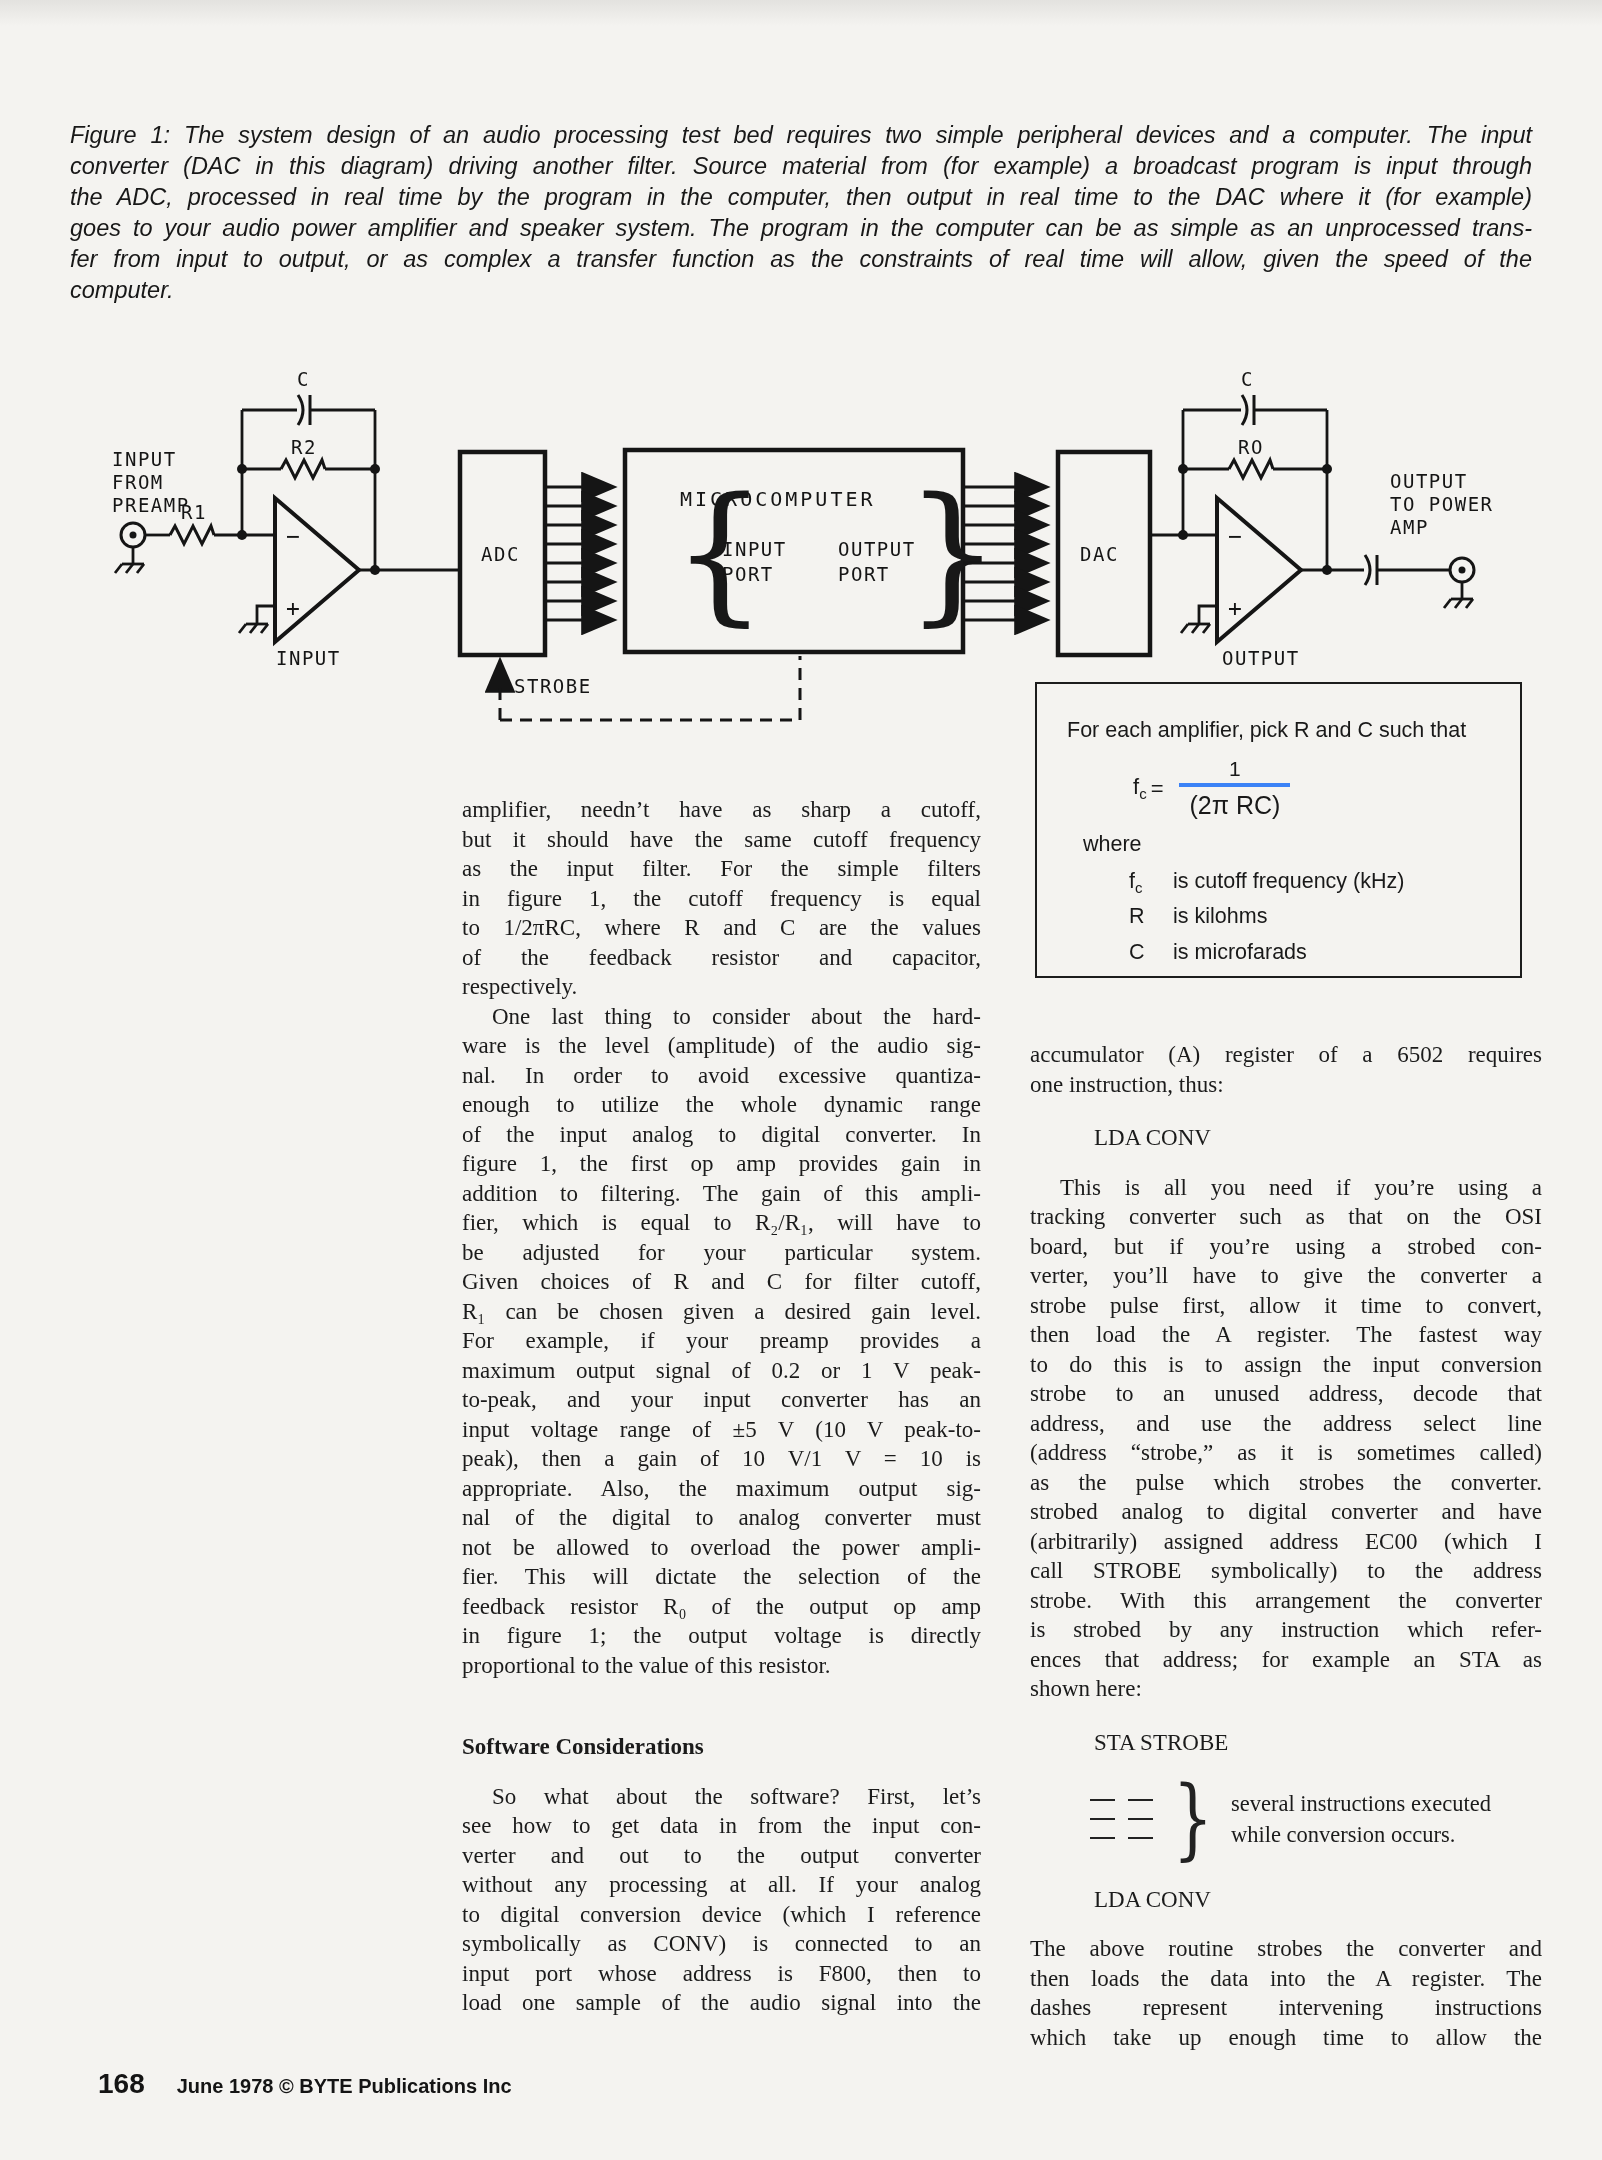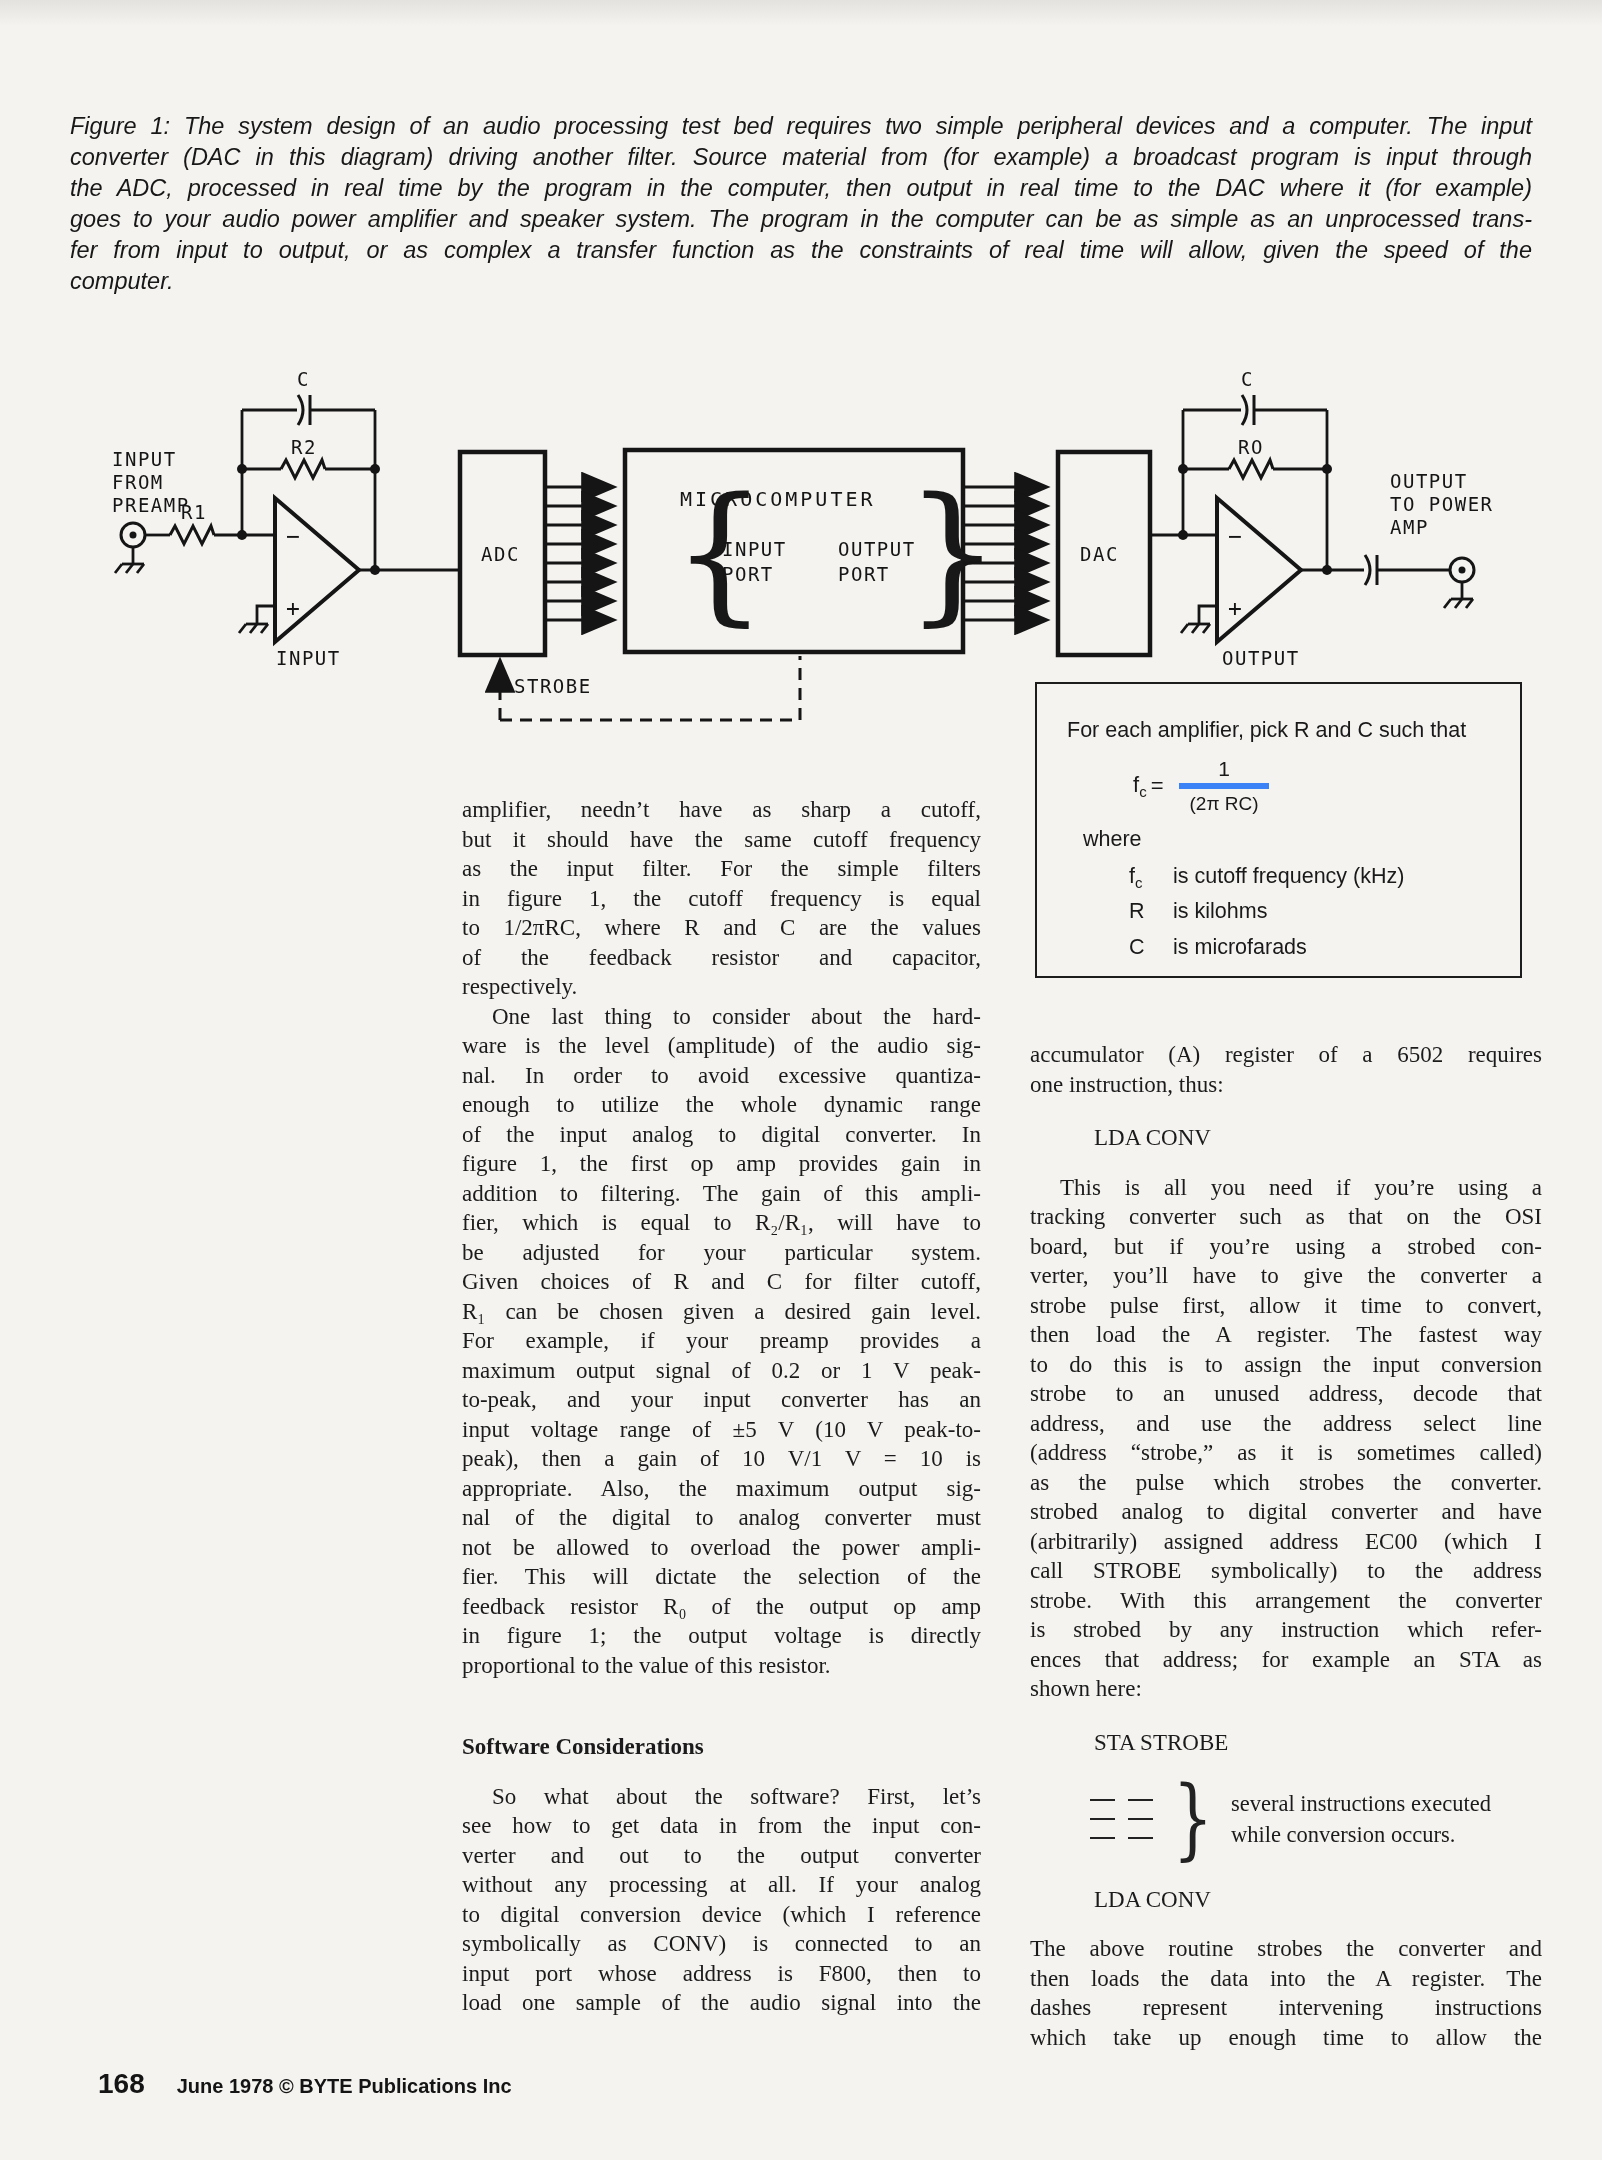--- a/index.html
+++ b/index.html
@@ -7,21 +7,21 @@
   .page{
     position:relative; width:1602px; height:2160px; margin:0 auto;
     background:#f4f3f0; overflow:hidden; color:#1d1d1d;
     font-family:"Liberation Serif","DejaVu Serif",serif;
   }
   .page::before{
     content:""; position:absolute; left:0; top:0; width:100%; height:26px;
     background:linear-gradient(#e3e2df, rgba(244,243,240,0)); pointer-events:none;
   }
   
-  .caption{ position:absolute; left:70px; top:111px; width:1462px;
+  .caption{ position:absolute; left:70px; top:120px; width:1462px;
     font-family:"Liberation Sans","DejaVu Sans",sans-serif; font-style:italic;
     font-size:23.5px; line-height:31px; color:#181818;}
   .cap-line{ text-align:justify; text-align-last:justify; }
   .cap-line.noj{ text-align-last:left; }
   
   .schematic{ position:absolute; left:0; top:268px; }
   .dlabel{ font-family:"DejaVu Sans Mono","Liberation Mono",monospace;
     font-size:19px; letter-spacing:1.5px; fill:#151515; }
   .dlabel-big{ font-family:"DejaVu Sans Mono","Liberation Mono",monospace;
     font-size:20px; letter-spacing:3px; fill:#151515; }
@@ -30,21 +30,21 @@
   
   .formula-box{ position:absolute; left:1035px; top:682px; width:487px; height:296px;
     border:2.5px solid #1c1c1c; background:transparent; box-sizing:border-box;
     font-family:"Liberation Sans","DejaVu Sans",sans-serif; color:#191919;}
   .fb-intro{ margin:34px 12px 0 30px; font-size:21.5px; }
   .fb-eq{ display:flex; align-items:center; margin:14px 0 0 96px; font-size:22px; }
   .fb-eq sub{ font-size:15px; }
   .fb-eqsign{ margin:0 16px 0 4px; }
   .fb-frac{ display:inline-block; text-align:center; }
   .fb-num{ font-size:21px; padding-bottom:2px; }
-  .fb-den{ border-top:6px solid #3b82f6; padding:4px 10px 0 10px; font-size:19px; }
+  .fb-den{ border-top:4px solid #3b82f6; padding:4px 10px 0 10px; font-size:25px; }
   .fb-where{ margin:12px 0 0 46px; font-size:21.5px; }
   .fb-defs{ margin:12px 0 0 92px; }
   .fb-defrow{ display:flex; margin-bottom:8px; font-size:21.5px; }
   .fb-defrow sub{ font-size:15px; }
   .fb-term{ width:44px; flex:none; }
   
   .textcol{ position:absolute; font-size:23px; line-height:29.5px; color:#1b1b1b;}
   .left-col{ left:462px; top:795px; width:519px; }
   .right-col{ left:1030px; top:1040px; width:512px; }
   .tline{ text-align:justify; text-align-last:justify; }

